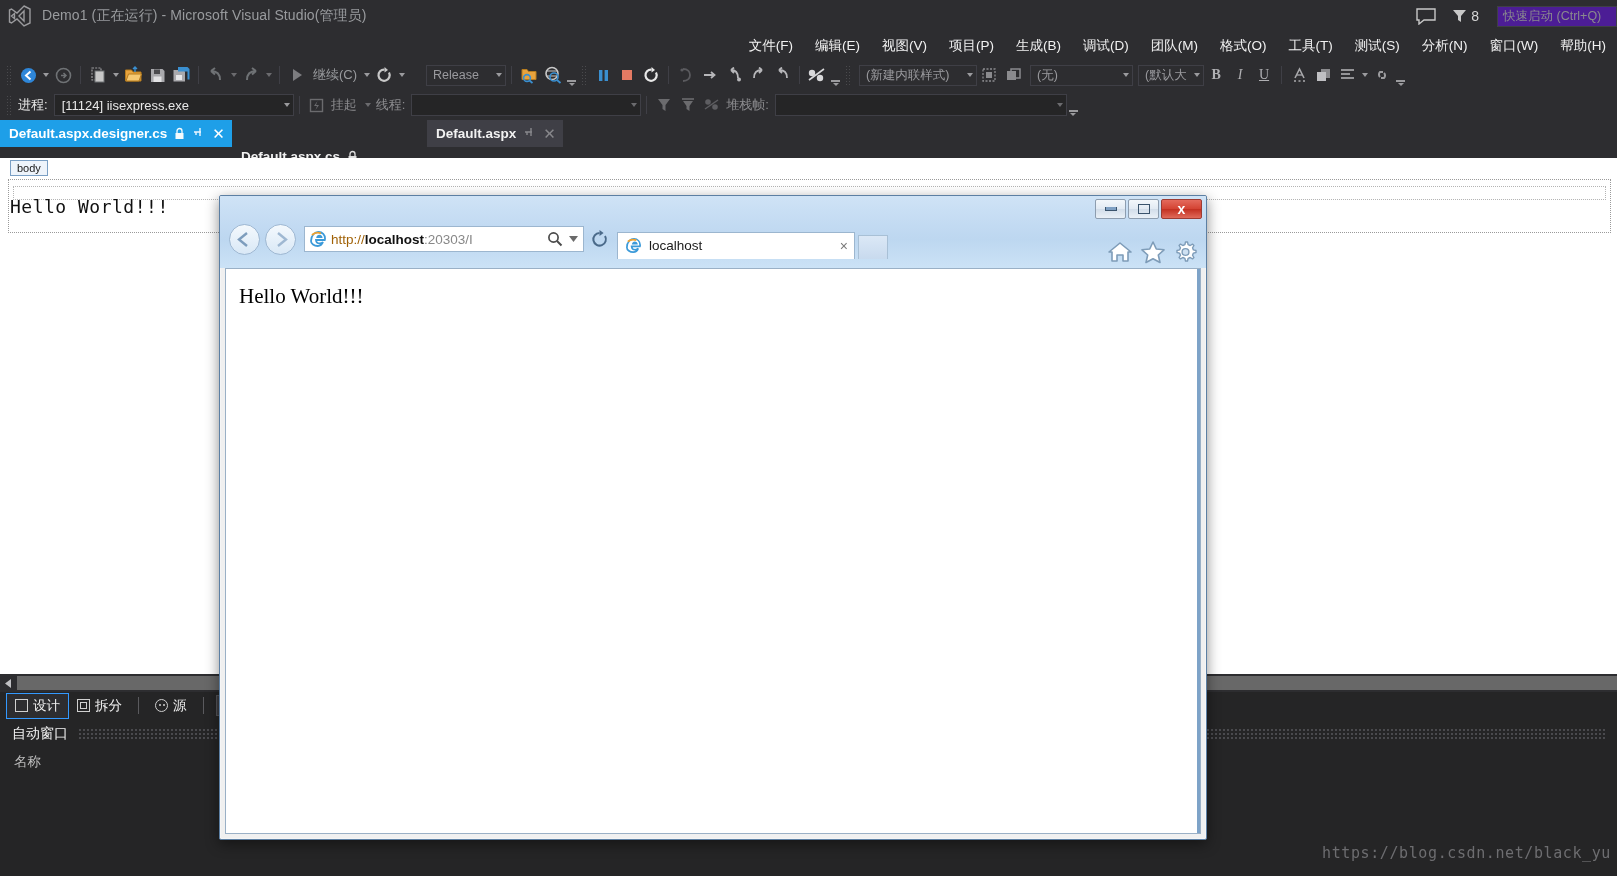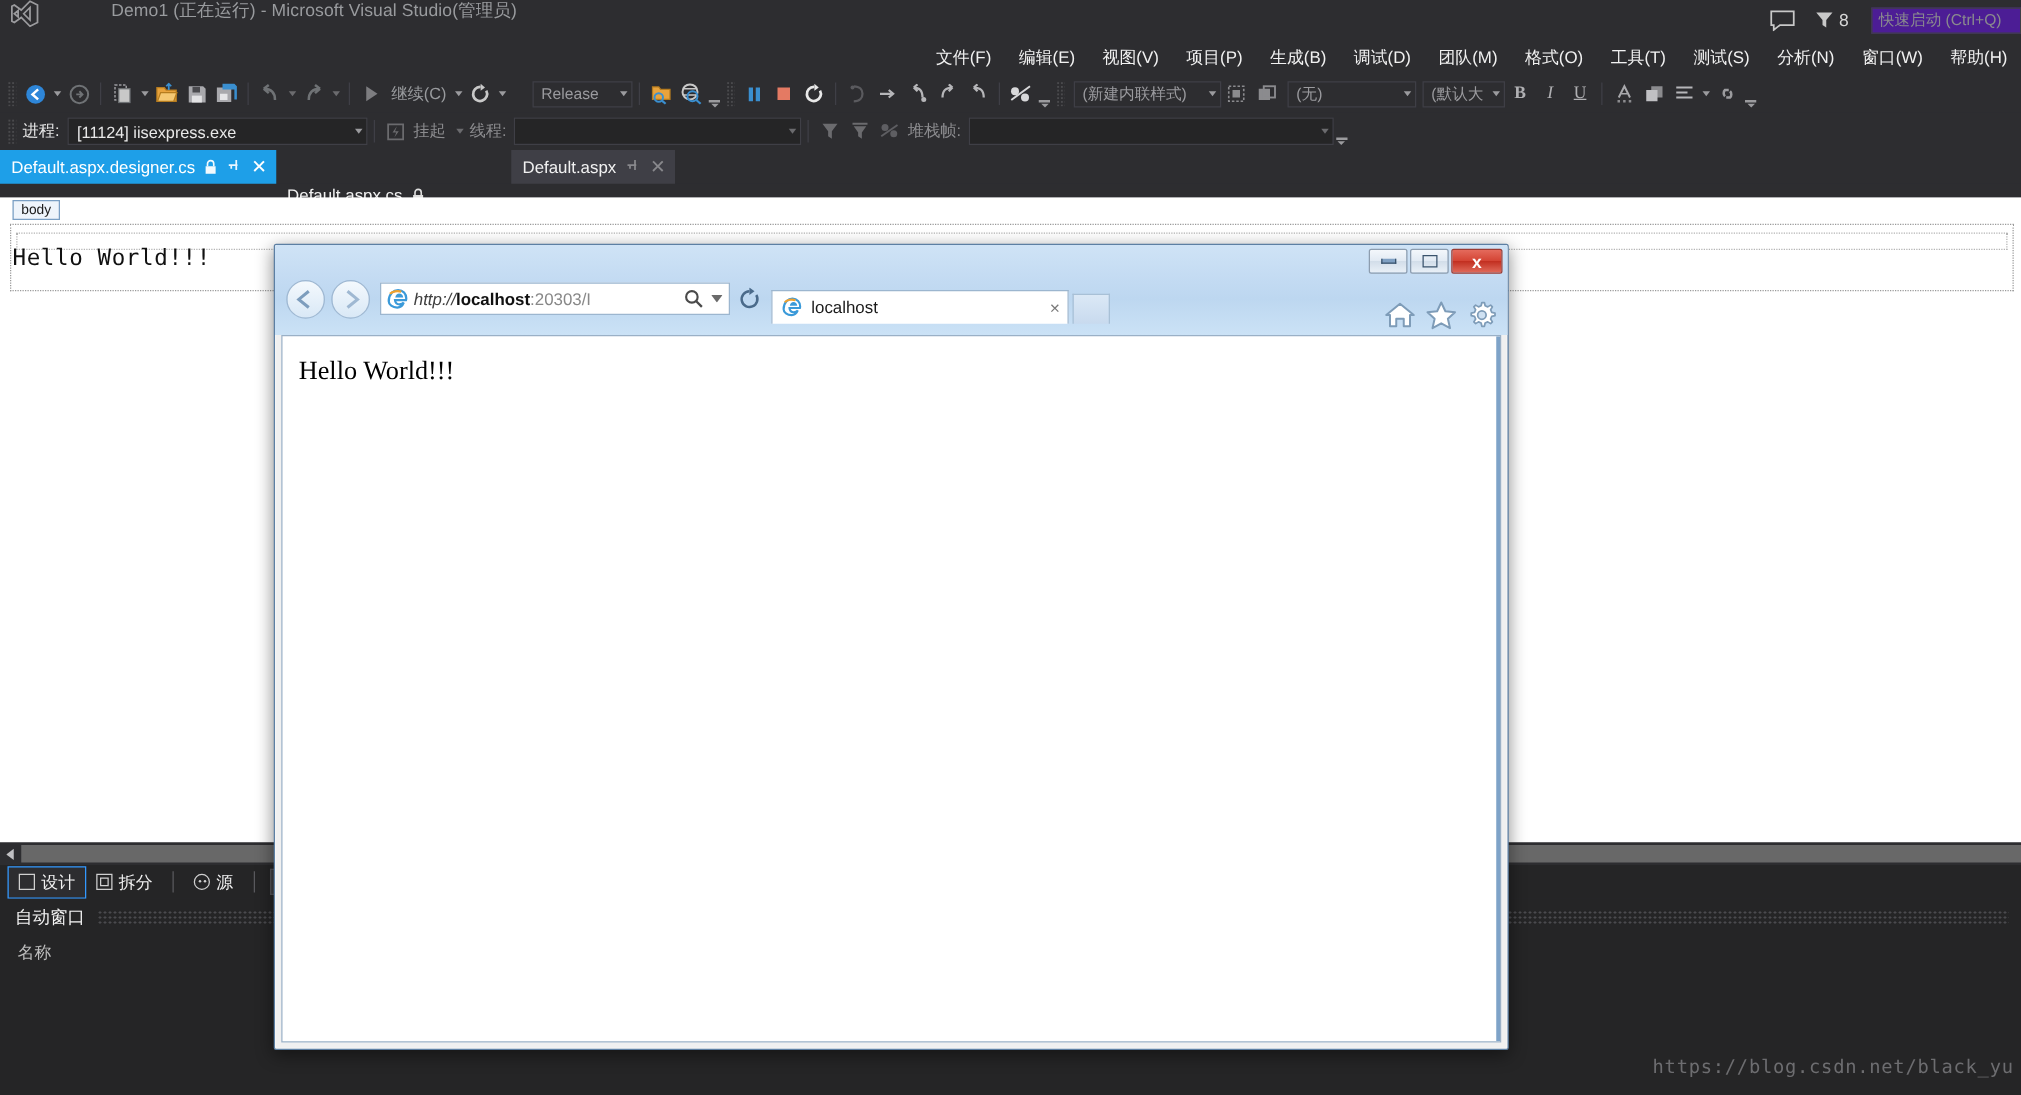--- a/index.html
+++ b/index.html
@@ -10,22 +10,22 @@
     font-size:13px;
     color:#f1f1f1;
     position:relative;
   }
 
   
   #vs-shell { position:absolute; inset:0; background:#2d2d30; }
 
   
   #titlebar {
-    height:32px; background:#2d2d30; display:flex; align-items:flex-start;
-    padding-left:8px; position:relative;gap:47px;
+    height:32px; background:#2d2d30; display:flex; align-items:center;
+    padding-left:8px; position:relative;
   }
   #vs-logo { width:24px; height:22px; margin-right:10px; flex:none; }
   #title-text { color:#999b9e; font-size:14px; letter-spacing:.1px; }
   #title-right { position:absolute; right:0; top:0; height:32px; display:flex; align-items:center; }
   #feedback-icon { width:22px; height:18px; margin-right:14px; }
   #notify-wrap { display:flex; align-items:center; margin-right:18px; }
   #notify-count { color:#d6d6d6; font-size:14px; margin-left:3px; }
   #quicklaunch {
     width:120px; height:21px; border:1px solid #3f3f46; background:#4c1d95;
     color:#8a8a8e; font-size:12.5px; line-height:19px; padding-left:5px;
@@ -60,21 +60,21 @@
     border-left:3px solid transparent;border-right:3px solid transparent;border-top:3.5px solid #9b9b9e;}
 
   
   #debugrow { height:30px; display:flex; align-items:center; background:#2d2d30; padding-left:3px; }
   .dbg-label { color:#e6e6e6; font-size:13px; margin:0 6px 0 2px; white-space:nowrap; }
   .dbg-label.dim { color:#8b8b8e; }
   .dbg-combo { height:22px; border:1px solid #3f3f46; background:#252526; color:#e8e8e8;
     font-size:13px; display:flex; align-items:center; padding:0 3px 0 7px; justify-content:space-between; }
 
   
-  #doctabs { height:27px; display:flex; align-items:stretch; background:#2d2d30; }
+  #doctabs { height:27px; display:flex; align-items:stretch; background:#2d2d30;font-weight:bold; }
   .doctab { display:flex; align-items:center; padding:0 7px 0 9px; font-size:13.5px; white-space:nowrap; }
   .doctab.active { background:#1e9fe8; color:#ffffff; }
   .doctab.inactive { background:#7f1d1d; color:#f1f1f1;margin-top:36px; }
   .doctab.preview { background:#3f3f46; color:#f1f1f1; }
   .tab-icon { margin-left:7px; opacity:.95; display:flex; align-items:center; }
   .tab-pin { margin-left:8px; }
   .tab-close { margin-left:8px; font-size:15px; line-height:1; }
 
   
   #designer { position:absolute; left:0; top:158px; right:0; height:516px; background:#ffffff; overflow:hidden; }
@@ -144,21 +144,21 @@
   .wb-close { color:#fff; font-size:14px; font-weight:bold; font-family:"Liberation Sans",sans-serif; }
 
   #ie-navbar { height:42px; display:flex; align-items:center; padding:0 6px 0 9px; position:relative; }
   .navcircle { width:31px; height:31px; border-radius:50%; border:1px solid #9fb8d2;
     background:linear-gradient(to bottom,#f4f9fd,#d9e8f6); display:flex; align-items:center; justify-content:center; }
   .navcircle.fwd { margin-left:5px; }
   #addressbar { margin-left:8px; width:280px; height:26px; background:#ffffff;
     border:1px solid #9cb6cf; display:flex; align-items:center; padding:0 3px 0 4px; }
   #url-text { flex:1; font-size:13.5px; color:#888; white-space:nowrap; overflow:hidden; margin-left:4px; }
   #url-text b { color:#111; font-weight:bold; }
-  #url-text .scheme { color:#404040;font-style:italic; }
+  #url-text .scheme { color:#a16207; }
   .addr-btn { width:22px; height:24px; display:flex; align-items:center; justify-content:center; }
   #refresh-btn { width:26px; height:26px; display:flex; align-items:center; justify-content:center; margin-left:2px; }
   #ie-tab {
     margin-left:5px; width:238px; height:27px; background:#ffffff; border:1px solid #9cb6cf; border-bottom:none;
     display:flex; align-items:center; padding:0 6px 0 7px; position:relative; top:6px;
   }
   #ie-tab-title { flex:1; font-size:13.5px; color:#1a1a1a; margin-left:7px; white-space:nowrap; }
   #ie-tab-close { color:#7a7a7a; font-size:14px; }
   #ie-newtab { margin-left:3px; width:30px; height:24px; position:relative; top:8px;
     background:linear-gradient(to bottom,#dbe8f6,#c8daee); border:1px solid #a8c0d6; border-bottom:none; }

